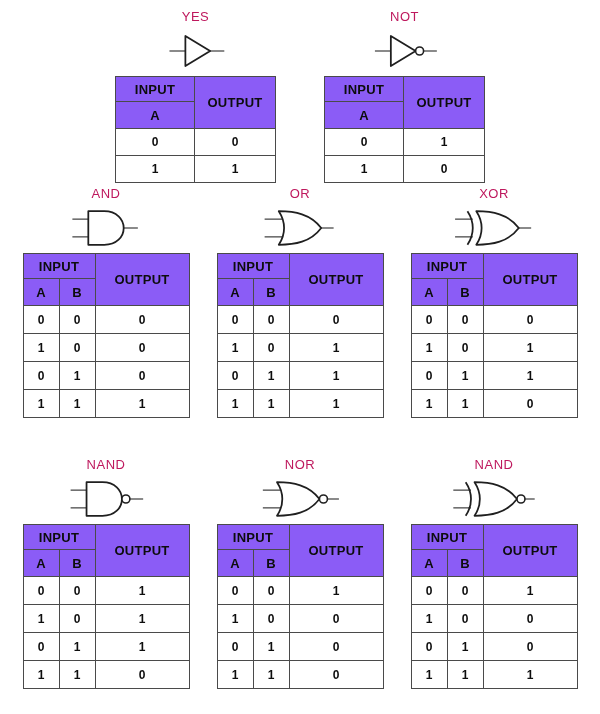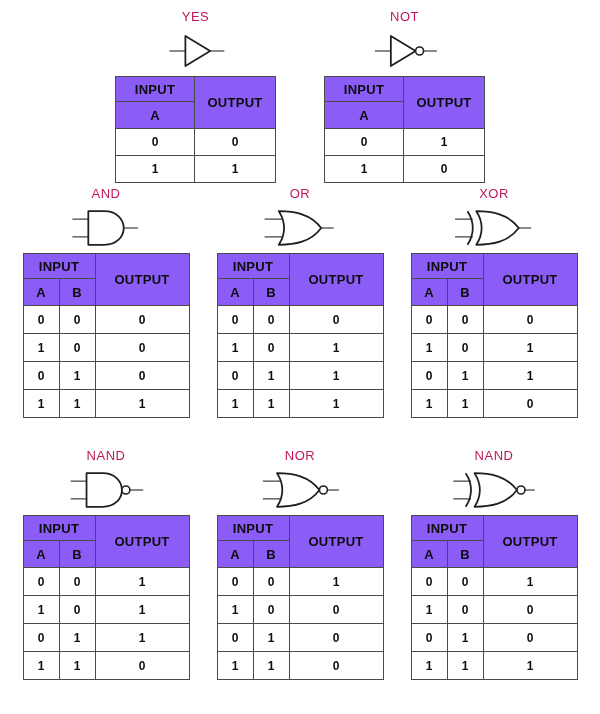--- a/index.html
+++ b/index.html
@@ -2,21 +2,21 @@
 <html><head>
 <meta charset="utf-8">
 <style>
   html,body { margin:0; padding:0; }
   body { width:600px; height:714px; background:#ffffff; font-family:"Liberation Sans",sans-serif; }
   .page { width:600px; height:714px; overflow:hidden; background:#ffffff; }
 
   .section { display:flex; justify-content:center; align-items:flex-start; }
   .section1 { gap:48px; padding-top:6px; }
   .section2 { gap:27px; }
-  .section3 { gap:27px; margin-top:27px; }
+  .section3 { gap:27px; margin-top:36px; }
 
   .block { display:flex; flex-direction:column; align-items:center; }
   .gate-title { font-size:13px; line-height:21px; color:#be185d; letter-spacing:0.5px; }
   svg.gate { width:92px; height:46px; margin:1px 0 2px 0; }
 
   table.tt { border-collapse:collapse; table-layout:fixed; }
   .tt td { border:1.5px solid #4a4a4a; text-align:center; vertical-align:middle;
            font-weight:700; color:#0d0d0d; padding:0; overflow:hidden; }
   .tt td.hdr { background:#8b5cf6; font-size:13px; letter-spacing:0.3px; }
   .tt td.val { background:#ffffff; font-size:12px; }

